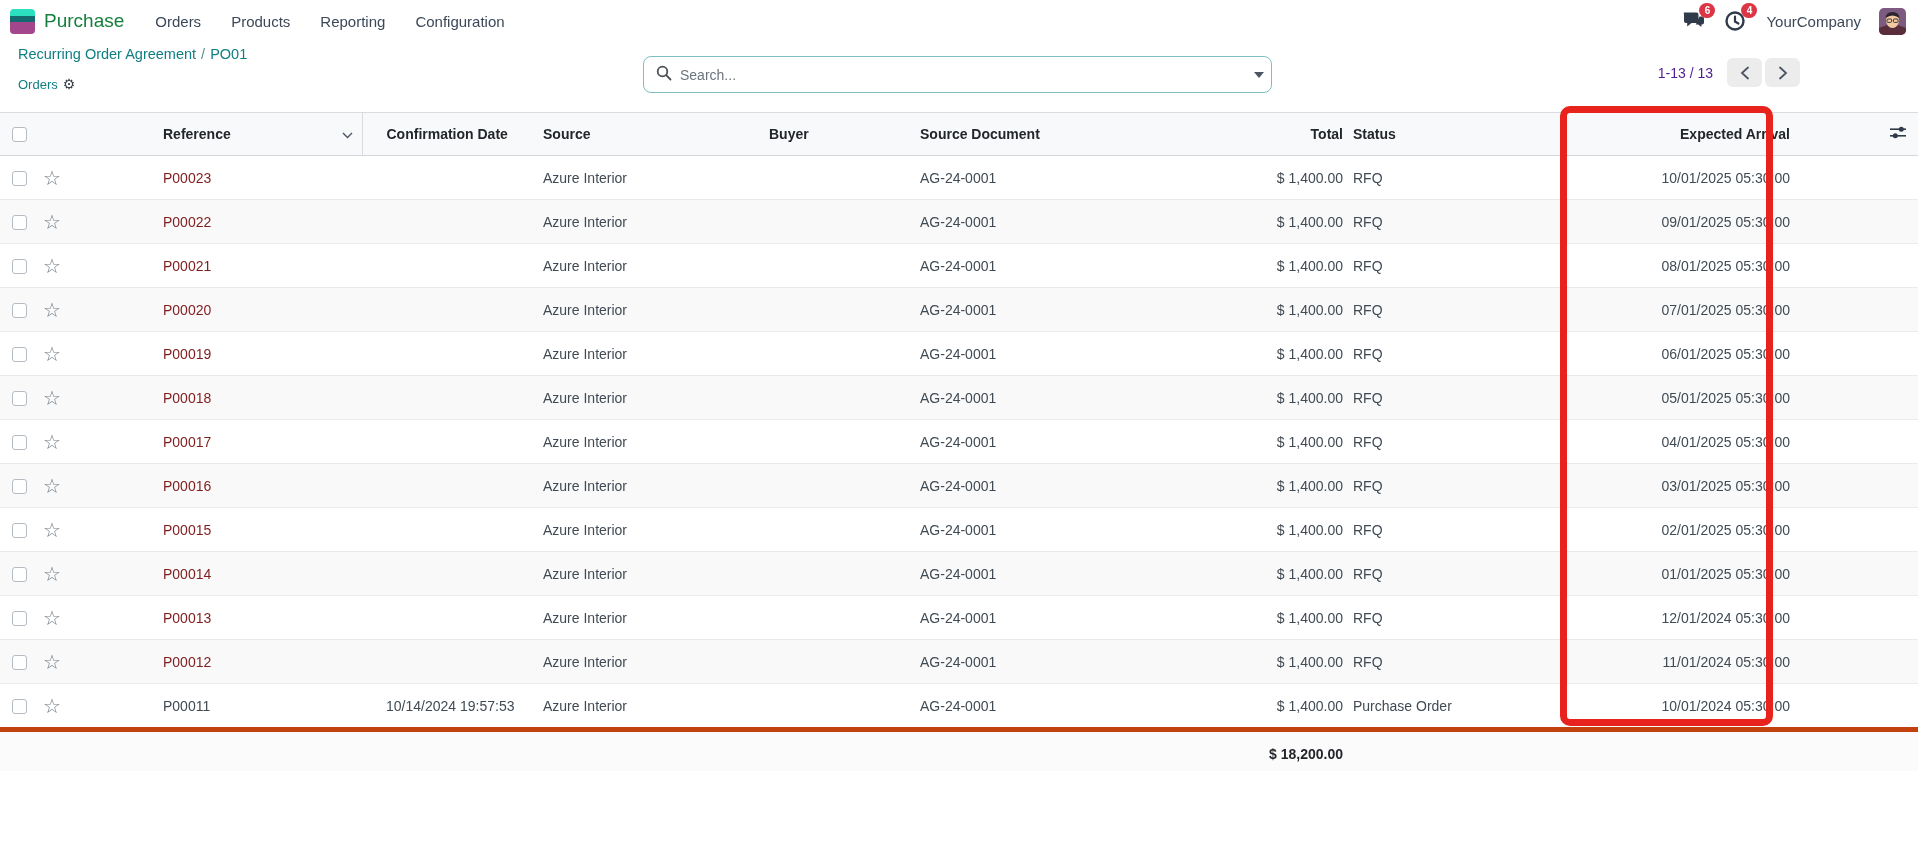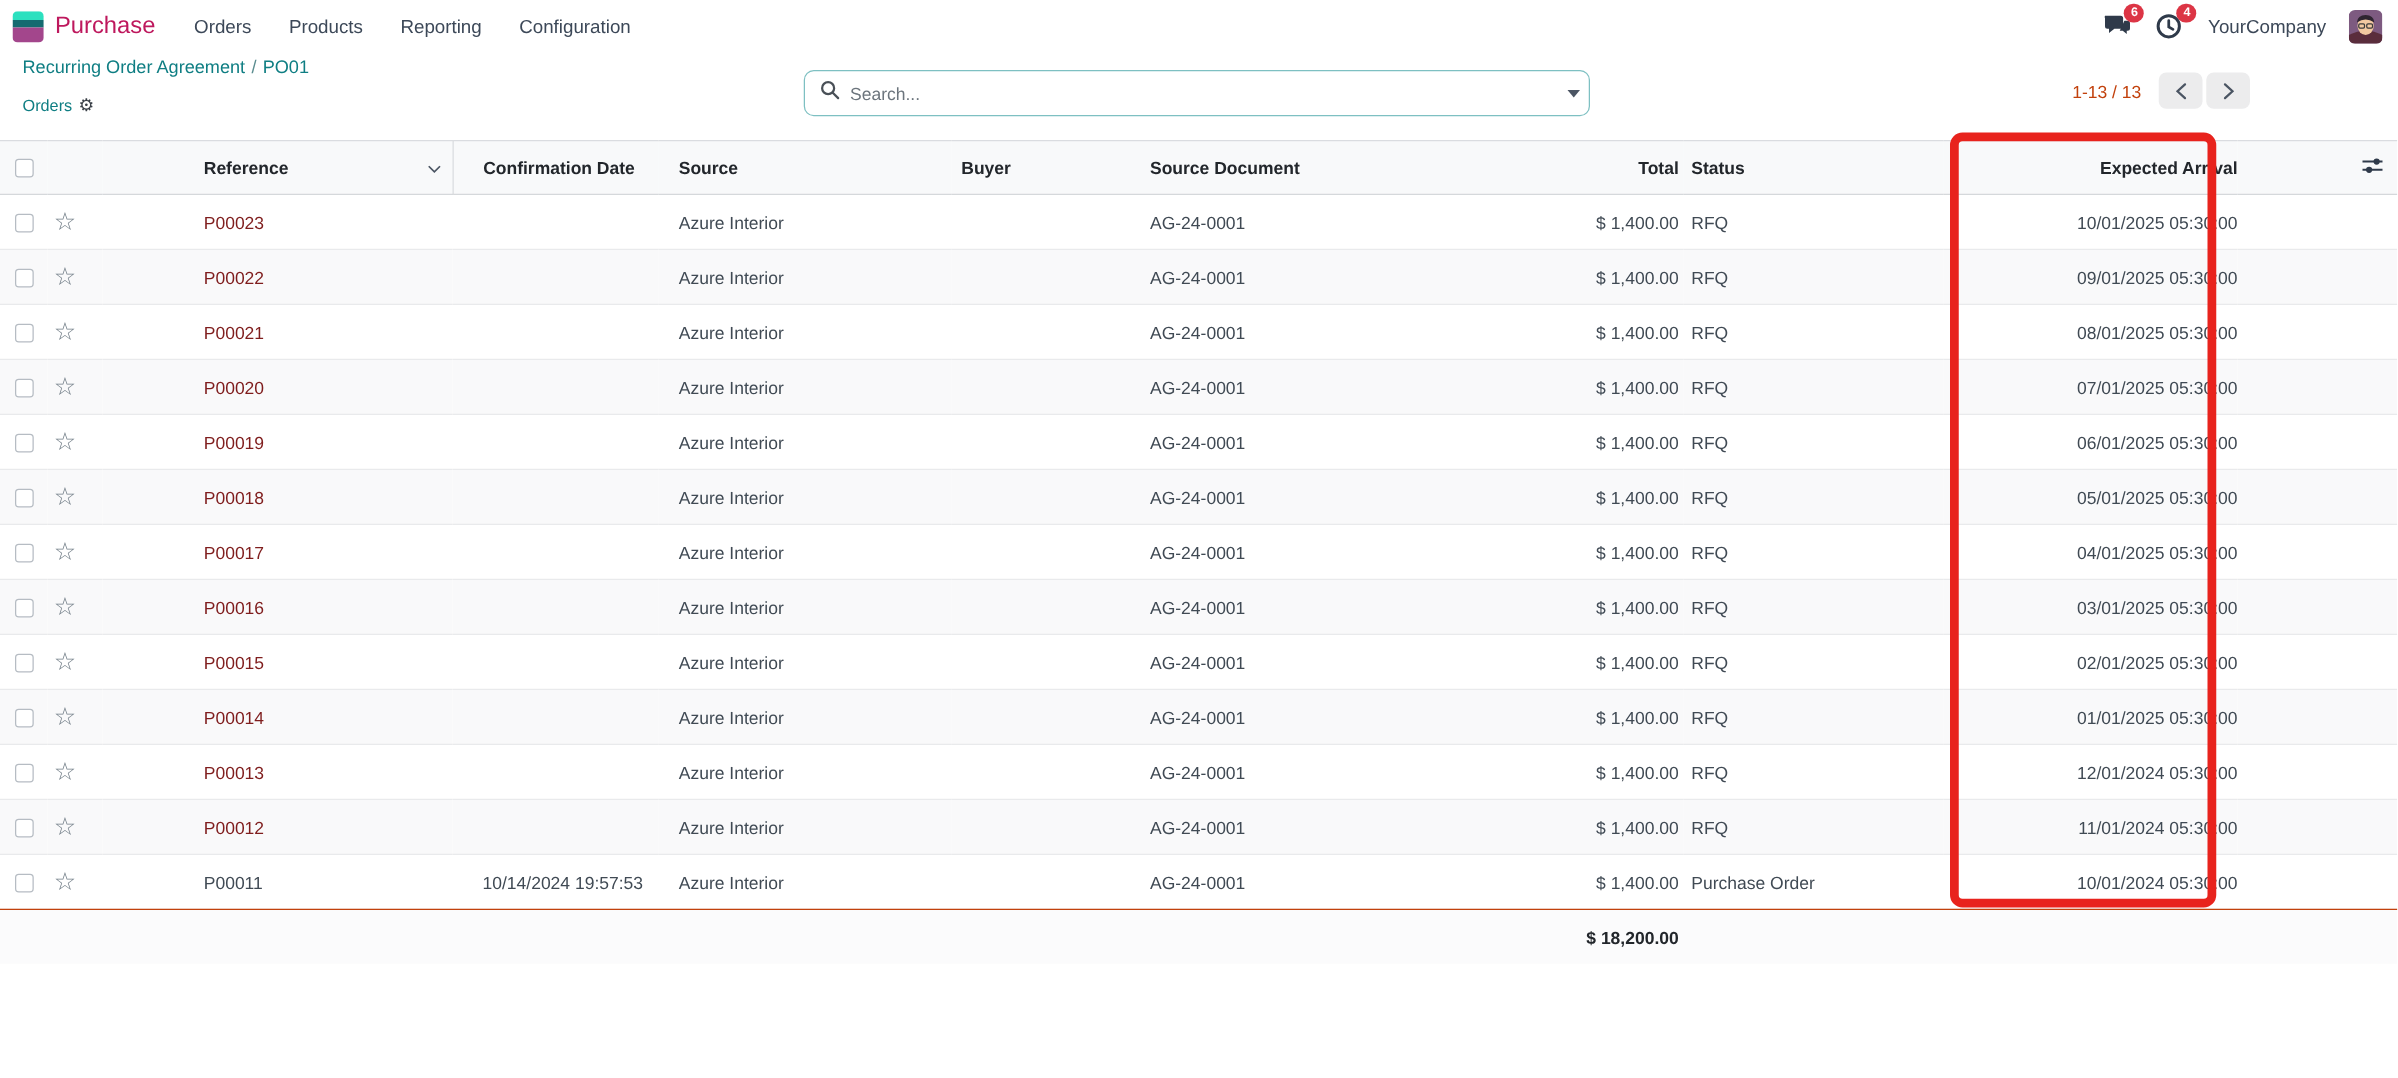--- a/index.html
+++ b/index.html
@@ -5,21 +5,21 @@
   * { margin:0; padding:0; box-sizing:border-box; }
   body { font-family:"Liberation Sans", sans-serif; background:#fff; }
   .screen { position:relative; width:1918px; height:862px; background:#fff; overflow:hidden; }
 
   
   .navbar { position:absolute; top:0; left:0; width:100%; height:42px; display:flex; align-items:center; padding:0 12px 0 10px; background:#fff; }
   .logo { width:25px; height:25px; border-radius:4px; overflow:hidden; display:flex; flex-direction:column; flex:0 0 auto; }
   .logo .b1 { height:30%; background:#2ce0bf; }
   .logo .b2 { height:24%; background:#156a70; }
   .logo .b3 { height:46%; background:#a3468c; }
-  .brand { font-size:19px; color:#be185d; margin-left:9px; font-weight:500; }
+  .brand { font-size:19px; color:#15803d; margin-left:9px; font-weight:500; }
   .menus { display:flex; margin-left:16px; }
   .menu-item { font-size:15px; color:#3c4858; padding:6px 15px; cursor:pointer; }
   .nav-right { margin-left:auto; display:flex; align-items:center; gap:18px; }
   .icon-badge { position:relative; width:24px; height:22px; cursor:pointer; }
   .badge { position:absolute; top:-7px; right:-9px; background:#dc3545; color:#fff; font-size:10px; font-weight:700; min-width:16px; height:15px; border-radius:8px; display:flex; align-items:center; justify-content:center; padding:0 4px; }
   .company { font-size:15px; color:#3c4858; }
   .avatar { width:27px; height:27px; border-radius:5px; overflow:hidden; cursor:pointer; }
 
   
   .breadcrumb { position:absolute; left:18px; top:46px; font-size:14.5px; color:#0f7e83; font-weight:500; }
@@ -27,21 +27,21 @@
   .bc-link { cursor:pointer; }
   .action-line { position:absolute; left:18px; top:76px; font-size:13px; color:#0f7e83; display:flex; align-items:center; gap:5px; }
   .gear { color:#3a4047; font-size:14px; cursor:pointer; }
 
   .searchbox { position:absolute; left:643px; top:56px; width:629px; height:37px; border:1px solid #7ec0c2; border-radius:8px; background:#fff; display:flex; align-items:center; padding:0 7px 0 12px; }
   .searchbox input { border:none; outline:none; flex:1; font-size:14px; color:#374151; margin-left:8px; font-family:"Liberation Sans", sans-serif; }
   .searchbox input::placeholder { color:#6c757d; }
   .search-caret { width:0; height:0; border-left:5px solid transparent; border-right:5px solid transparent; border-top:6px solid #4b5563; cursor:pointer; }
 
   .pager { position:absolute; top:58px; right:118px; display:flex; align-items:center; gap:14px; }
-  .pager-text { font-size:14px; color:#c2410c; }
+  .pager-text { font-size:14px; color:#4c1d95; }
   .pager-btns { display:flex; gap:3px; }
   .pager-btn { width:35px; height:29px; background:#ececed; border:none; border-radius:6px; display:flex; align-items:center; justify-content:center; cursor:pointer; }
 
   
   table { position:absolute; top:112px; left:0; width:1918px; table-layout:fixed; border-collapse:collapse; font-size:14px; color:#404a54; }
   thead th { height:43px; background:#f8f9fa; border-top:1px solid #dadce0; border-bottom:1px solid #d5d8db; font-weight:700; color:#22262b; text-align:left; vertical-align:middle; }
   tbody td { height:44px; border-bottom:1px solid #e9eaec; vertical-align:middle; }
   tbody tr:nth-child(even) { background:#f9f9fa; }
   .c-check { padding-left:12px; }
   .c-star { padding-left:5px; }
@@ -54,21 +54,21 @@
   .c-source { padding-left:8px; }
   .c-total { text-align:right; padding-right:4px; }
   .c-status { padding-left:6px; }
   .c-arrival { text-align:right; }
   .c-opt { text-align:right; padding-right:11px; }
   .ref-link { color:#7f1d1d; cursor:pointer; }
   .ref-plain { color:#404a54; }
   .row-check { appearance:none; -webkit-appearance:none; width:15px; height:15px; border:1px solid #b6bcc3; border-radius:3px; background:#fff; cursor:pointer; display:inline-block; vertical-align:middle; }
   .star { font-size:20px; color:#75808a; cursor:pointer; line-height:1; }
 
-  .footer-band { position:absolute; top:727px; left:0; width:1918px; height:44px; background:#fbfbfc; border-top:1px solid #c2410c; }
+  .footer-band { position:absolute; top:727px; left:0; width:1918px; height:44px; background:#fbfbfc; border-top:5px solid #c2410c; }
   .footer-total { position:absolute; right:575px; top:0; height:44px; display:flex; align-items:center; font-size:14px; font-weight:700; color:#22262b; }
 
   
   .red-box { position:absolute; left:1560px; top:106px; width:213px; height:620px; border:7px solid #e8231d; border-radius:10px; pointer-events:none; z-index:6; }
 </style>
 </head>
 <body>
 
 <div class="screen">
 

